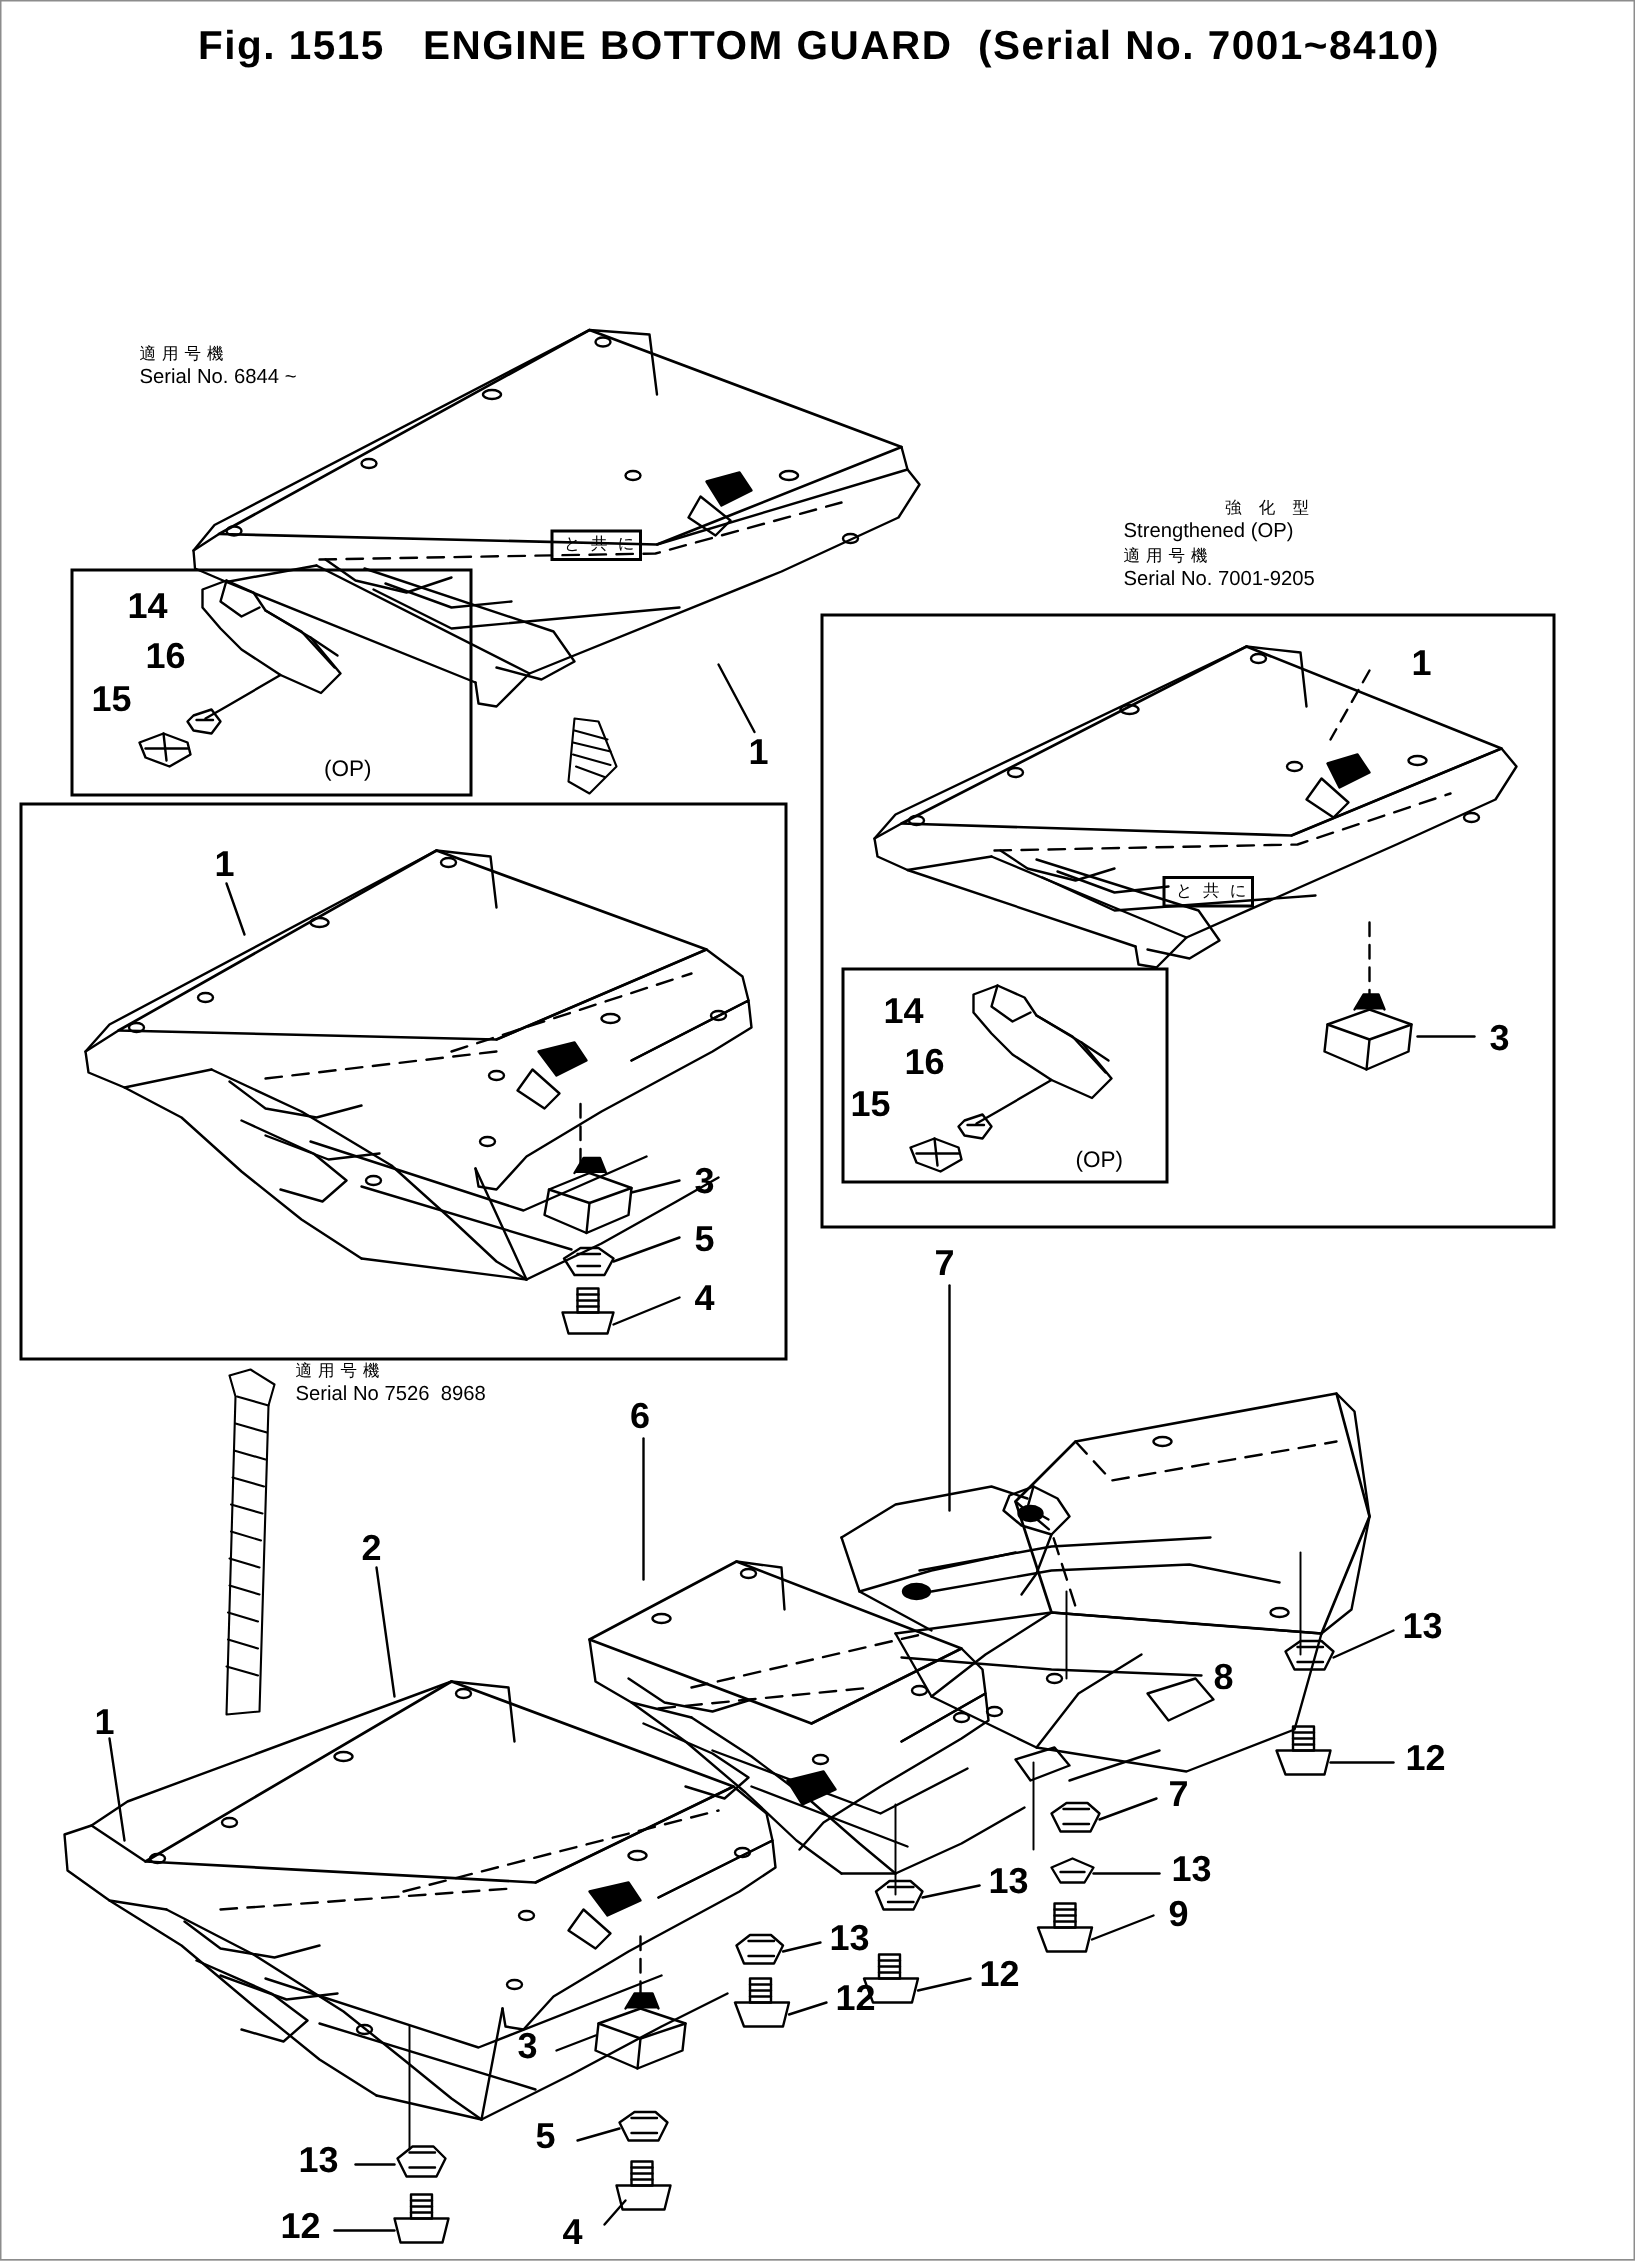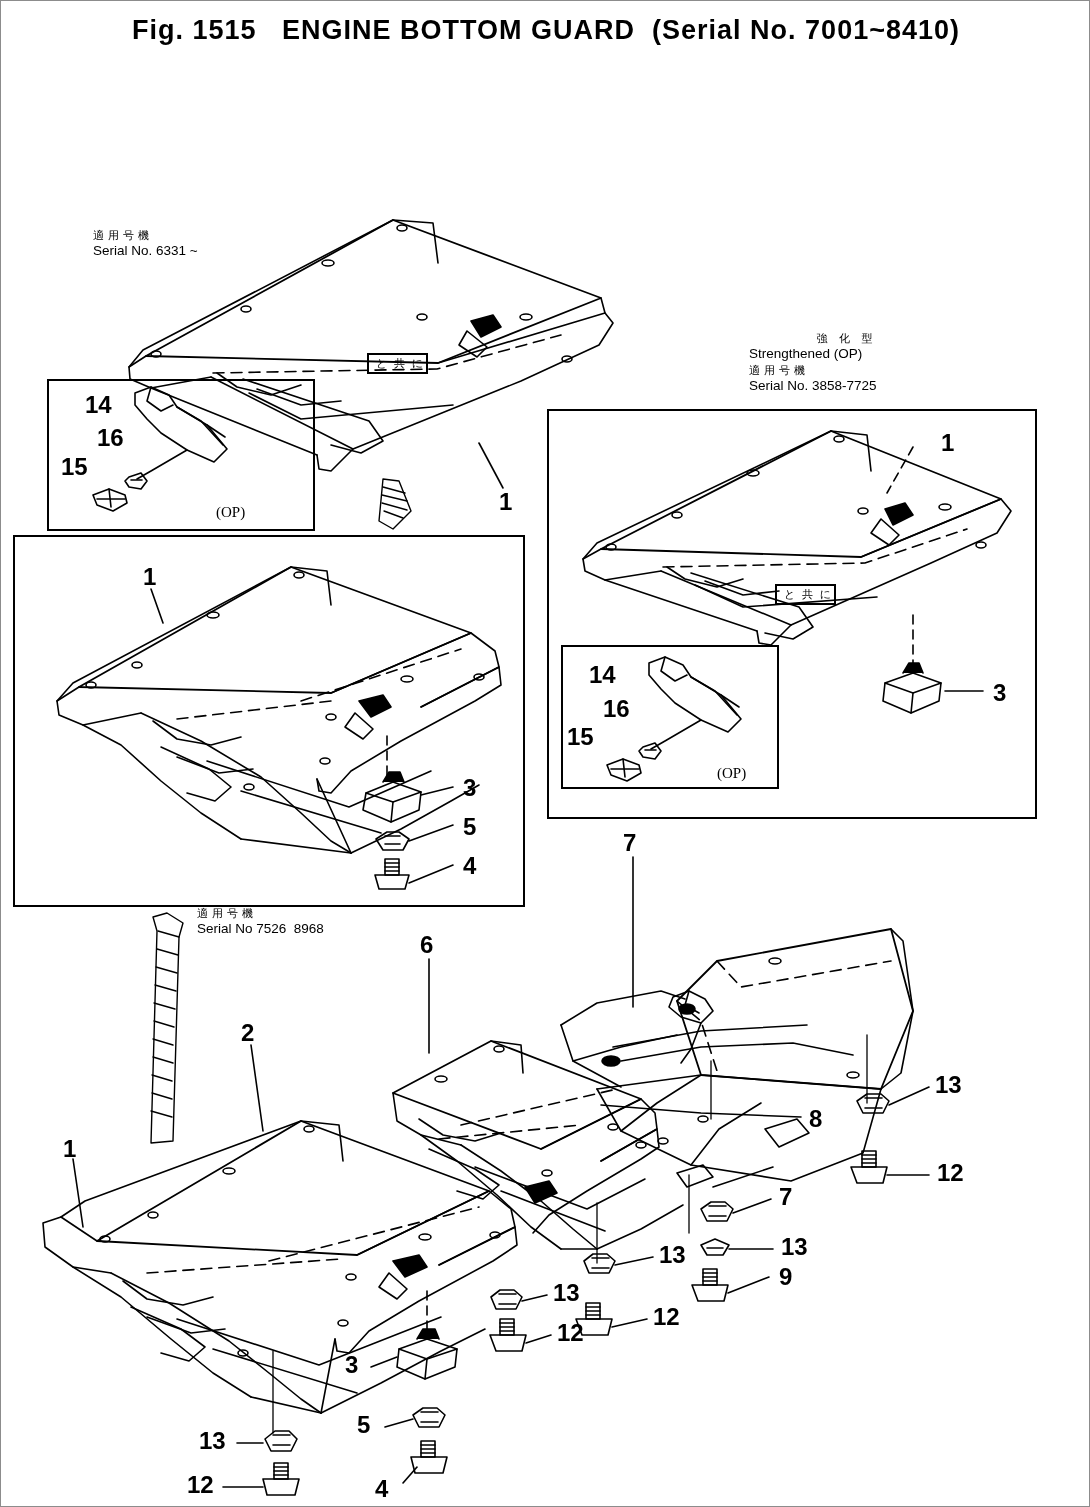--- a/index.html
+++ b/index.html
@@ -15,21 +15,21 @@
   }
   #title .t{
     font-family:"Liberation Sans",sans-serif;
     font-weight:bold;font-size:27px;letter-spacing:1px;color:#000;
     white-space:pre;
   }
   
   .cjk{font-family:"DejaVu Sans",sans-serif;font-size:11px;letter-spacing:4px;color:#000;white-space:pre;}
   .ser{font-family:"Liberation Sans",sans-serif;font-size:13.5px;color:#000;white-space:pre;}
   .num{font-family:Liberation Sans, sans-serif;font-size:24px;font-weight:bold;color:#000;}
-  .op{font-family:Liberation Serif, serif;font-size:15px;color:#000;}
+  .op{font-family:Liberation Sans, sans-serif;font-size:15px;color:#000;}
   .boxlbl{
     font-family:Liberation Serif, serif;font-size:11px;letter-spacing:2px;color:#000;
     border:2px solid #000;padding:2px 1px 3px 7px;background:#fff;white-space:pre;line-height:1;
   }
   .abs{position:absolute;}
   svg{position:absolute;left:0;top:0;overflow:visible;}
   .panel{position:absolute;border:2px solid #000;box-sizing:border-box;background:transparent;}
   .draw{position:absolute;left:0;top:0;width:1090px;height:1507px;pointer-events:none;}
 </style>
 </head>
@@ -44,28 +44,28 @@
   <div class="panel" style="left:46px;top:378px;width:268px;height:152px;"></div>
 
   <div class="panel" style="left:12px;top:534px;width:512px;height:372px;"></div>
 
   <div class="panel" style="left:546px;top:408px;width:490px;height:410px;"></div>
 
   <div class="panel" style="left:560px;top:644px;width:218px;height:144px;"></div>
 
   <div class="abs" style="left:92px;top:227px;">
     <div class="cjk">適用号機</div>
-    <div class="ser">Serial No. 6331 ~</div>
+    <div class="ser">Serial No. 6844 ~</div>
   </div>
 
   <div class="abs" style="left:748px;top:330px;">
     <div class="cjk" style="margin-left:18px;text-align:right;">強 化 型</div>
     <div class="ser" style="margin-left:0;">Strengthened (OP)</div>
     <div class="cjk" style="margin-top:2px;">適用号機</div>
-    <div class="ser">Serial No. 3858-7725</div>
+    <div class="ser">Serial No. 7001-9205</div>
   </div>
 
   <div class="abs" style="left:196px;top:905px;">
     <div class="cjk">適用号機</div>
     <div class="ser">Serial No 7526  8968</div>
   </div>
 
   <div class="abs op" style="left:215px;top:503px;">(OP)</div>
   <div class="abs op" style="left:716px;top:764px;">(OP)</div>
 

